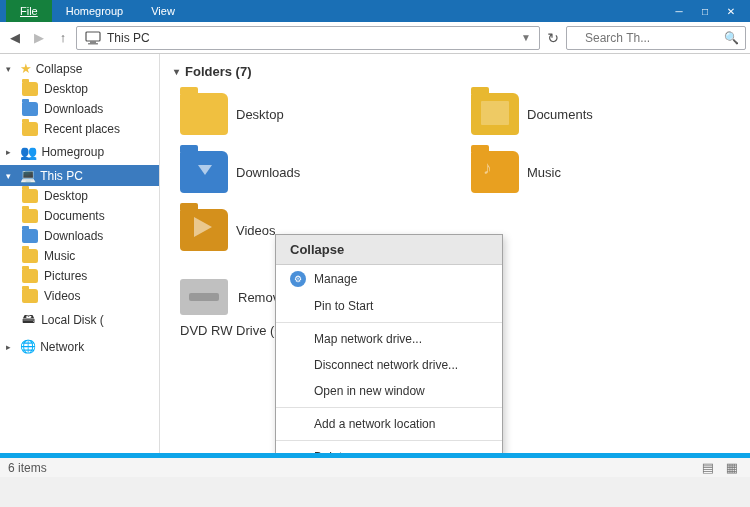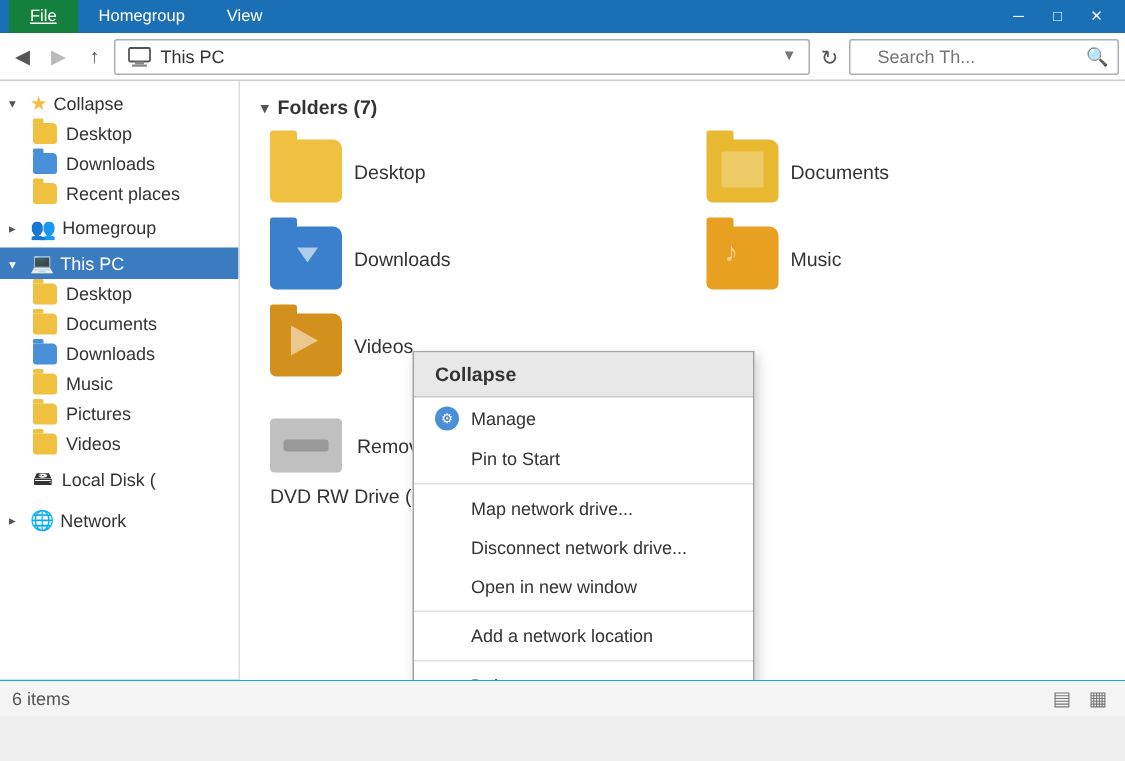--- a/index.html
+++ b/index.html
@@ -283,21 +283,21 @@
       gap: 10px;
       padding: 4px 6px;
       cursor: pointer;
       border-radius: 2px;
     }
 
     
     .status-bar {
       height: 24px;
       background: #f5f5f5;
-      border-top: 1px solid #0ea5e9;
+      border-top: 5px solid #0ea5e9;
       display: flex;
       align-items: center;
       padding: 0 8px;
       font-size: 12px;
       color: #555;
       gap: 10px;
     }
     .status-right {
       margin-left: auto;
       display: flex;

